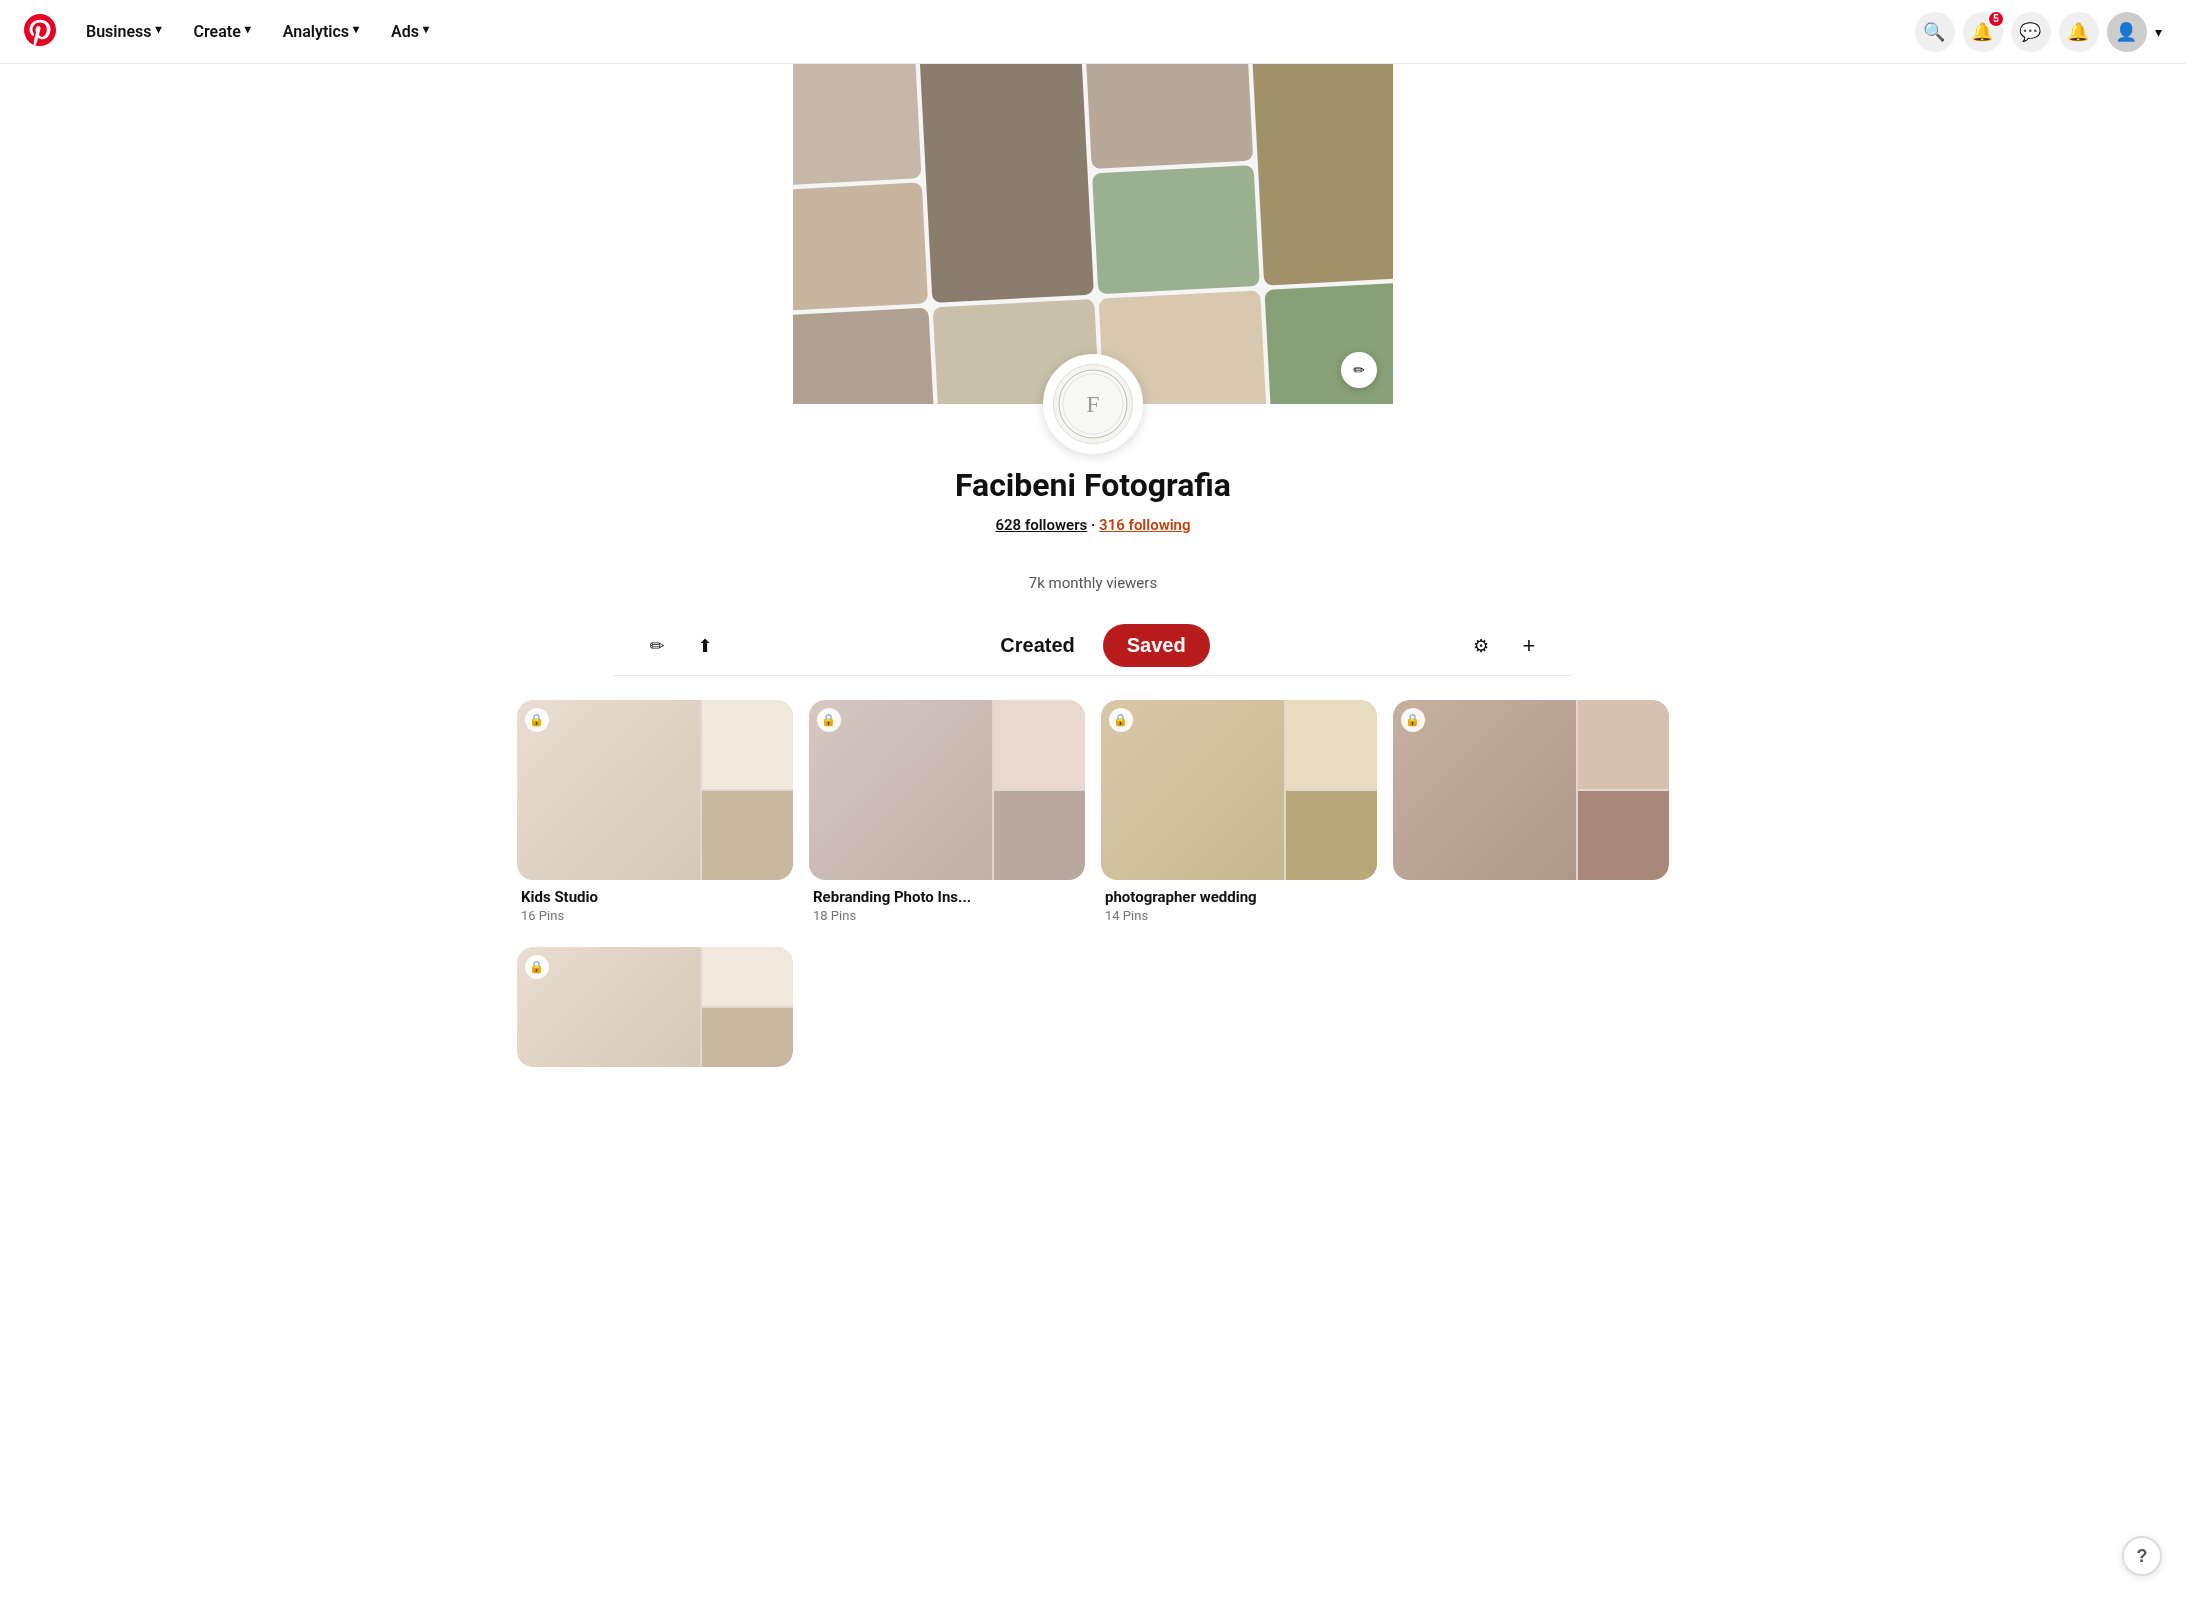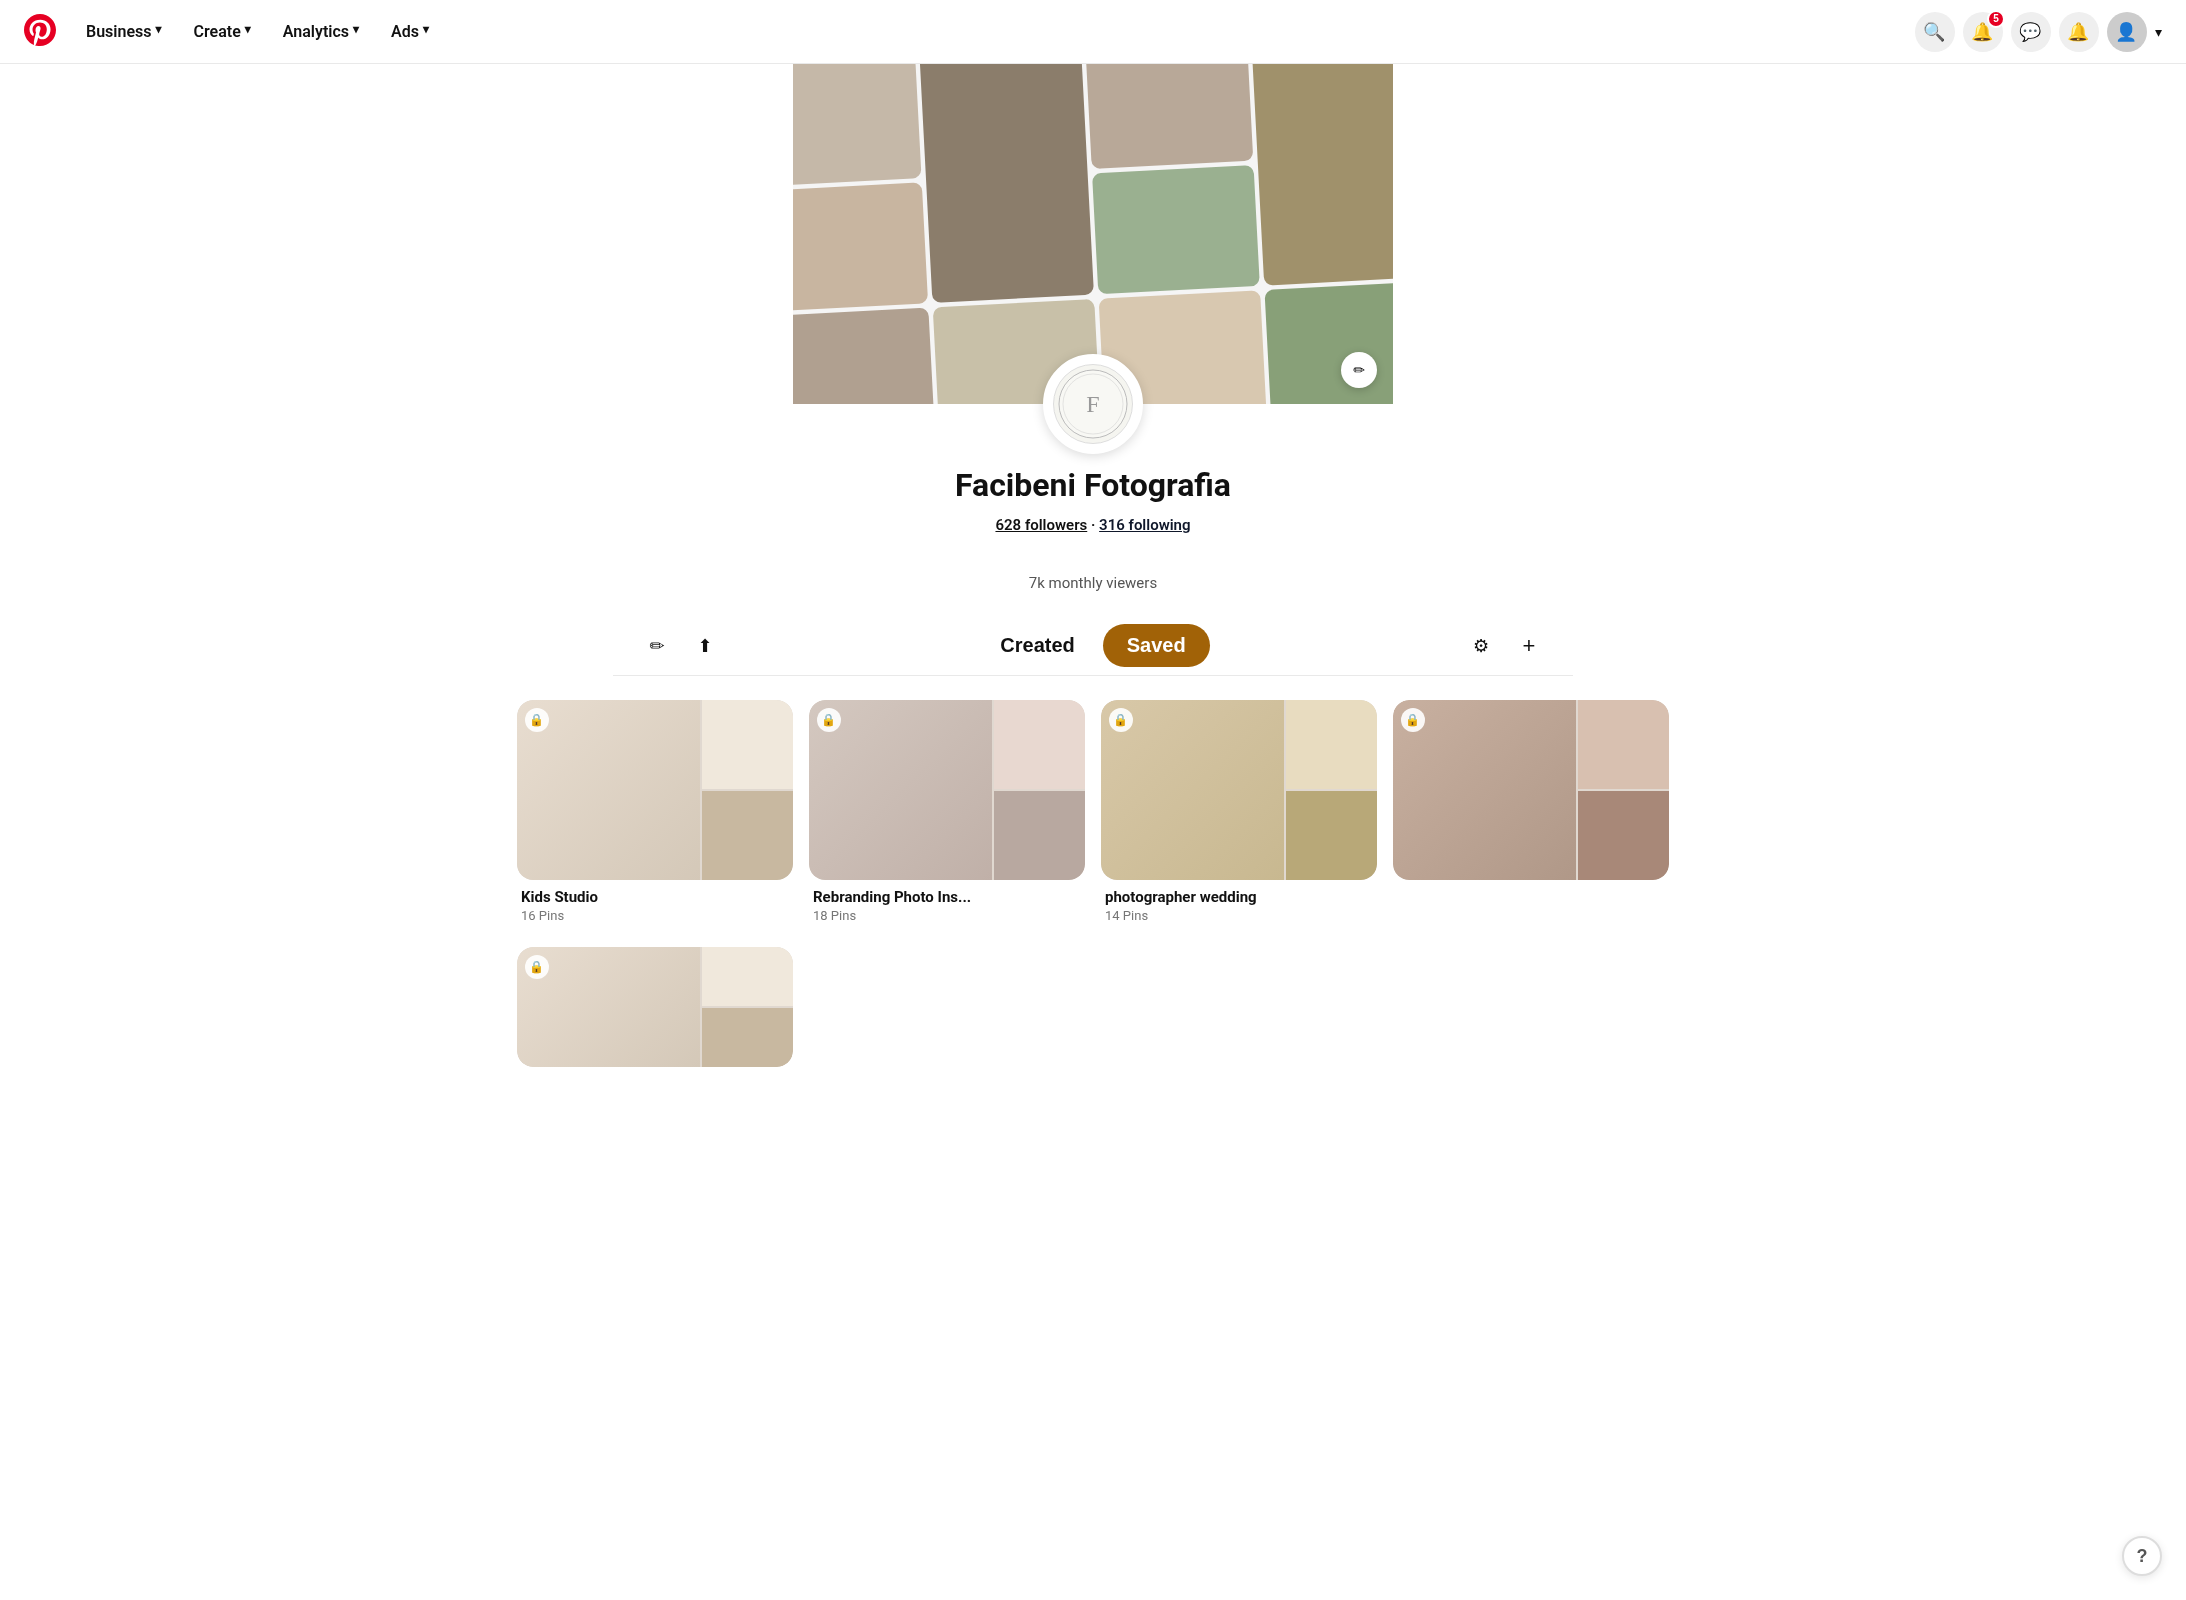--- a/index.html
+++ b/index.html
@@ -228,21 +228,21 @@
       padding: 10px 24px;
       border-radius: 24px;
       font-size: 20px;
       font-weight: 700;
       cursor: pointer;
       border: none;
       background: transparent;
       color: #111;
     }
     .tab-btn.active {
-      background: #a16207;
+      background: #b91c1c;
       color: #fff;
     }
     .tabs-actions {
       position: absolute;
       right: 24px;
       display: flex;
       gap: 8px;
       align-items: center;
     }
     .tabs-left-actions {
@@ -458,21 +458,21 @@
       </div>
     </div>
   </div>
 
   
   <h1 class="profile-name">Facibeni Fotografia</h1>
   <p class="profile-bio"></p>
   <p class="profile-stats">
     <a href="#" style="color:#111;">628 followers</a>
     <span> · </span>
-    <a href="#" style="color:#0f172a;">316 following</a>
+    <a href="#" style="color:#c2410c;">316 following</a>
   </p>
   <p class="profile-viewers">7k monthly viewers</p>
 </div>
 
 <div class="tabs-bar">
   <div class="tabs-left-actions">
     <button class="action-btn">
       <span>✏</span>
     </button>
     <button class="action-btn">

